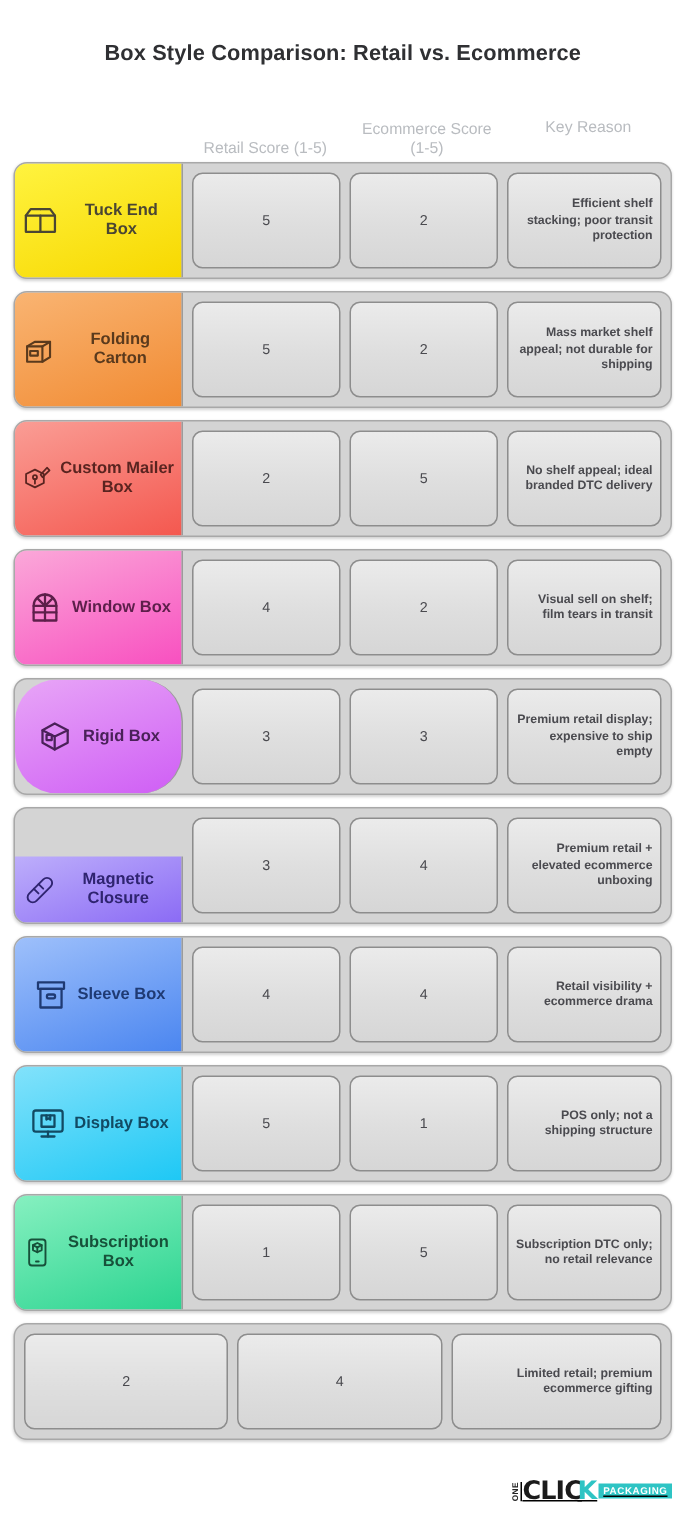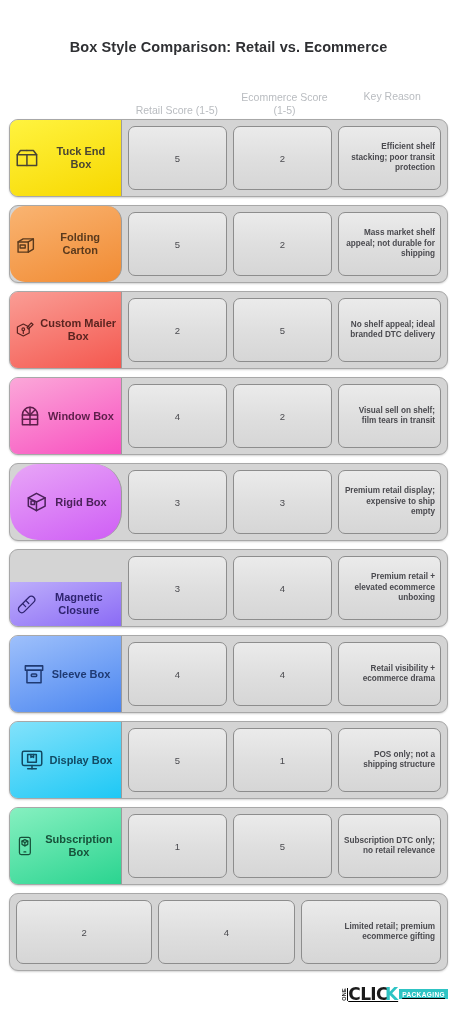--- a/index.html
+++ b/index.html
@@ -16,21 +16,21 @@
     position: relative;
     background: #ffffff;
     padding: 0 9px;
   }
   .title {
     text-align: center;
     font-size: 14.5px;
     font-weight: bold;
     color: #2f3033;
     letter-spacing: 0.1px;
-    padding-top: 39px;
+    padding-top: 28px;
   }
   
   .head {
     display: flex;
     align-items: flex-end;
     height: 46px;
     margin-top: 18px;
     padding: 0 2px;
   }
   .head .h-label {
@@ -178,21 +178,21 @@
           </span>
           <div class="nm" style="color: rgb(74, 70, 51);">Tuck End Box</div>
         </div>
         <div class="cells">
           <div class="cell score">5</div>
           <div class="cell score">2</div>
           <div class="cell reason">Efficient shelf stacking; poor transit protection</div>
         </div>
       </div>
       <div class="row">
-        <div class="swatch" style="background: linear-gradient(160deg, rgb(249, 180, 114) 0%, rgb(241, 139, 51) 100%); border-radius: 15px;">
+        <div class="swatch" style="background: linear-gradient(160deg, rgb(249, 180, 114) 0%, rgb(241, 139, 51) 100%);">
           <span class="ico" style="color: rgb(90, 58, 29);">
             <svg viewBox="0 0 24 24" fill="none" stroke="currentColor" stroke-width="1.4" stroke-linecap="round" stroke-linejoin="round">
               <path d="M4 10h10v10H4z"></path>
               <path d="M14 10l5-3v10l-5 3"></path>
               <path d="M4 10l5-3h10"></path>
               <rect x="6" y="13" width="5" height="3"></rect>
             </svg>
           </span>
           <div class="nm" style="color: rgb(90, 58, 29);">Folding Carton</div>
         </div>

